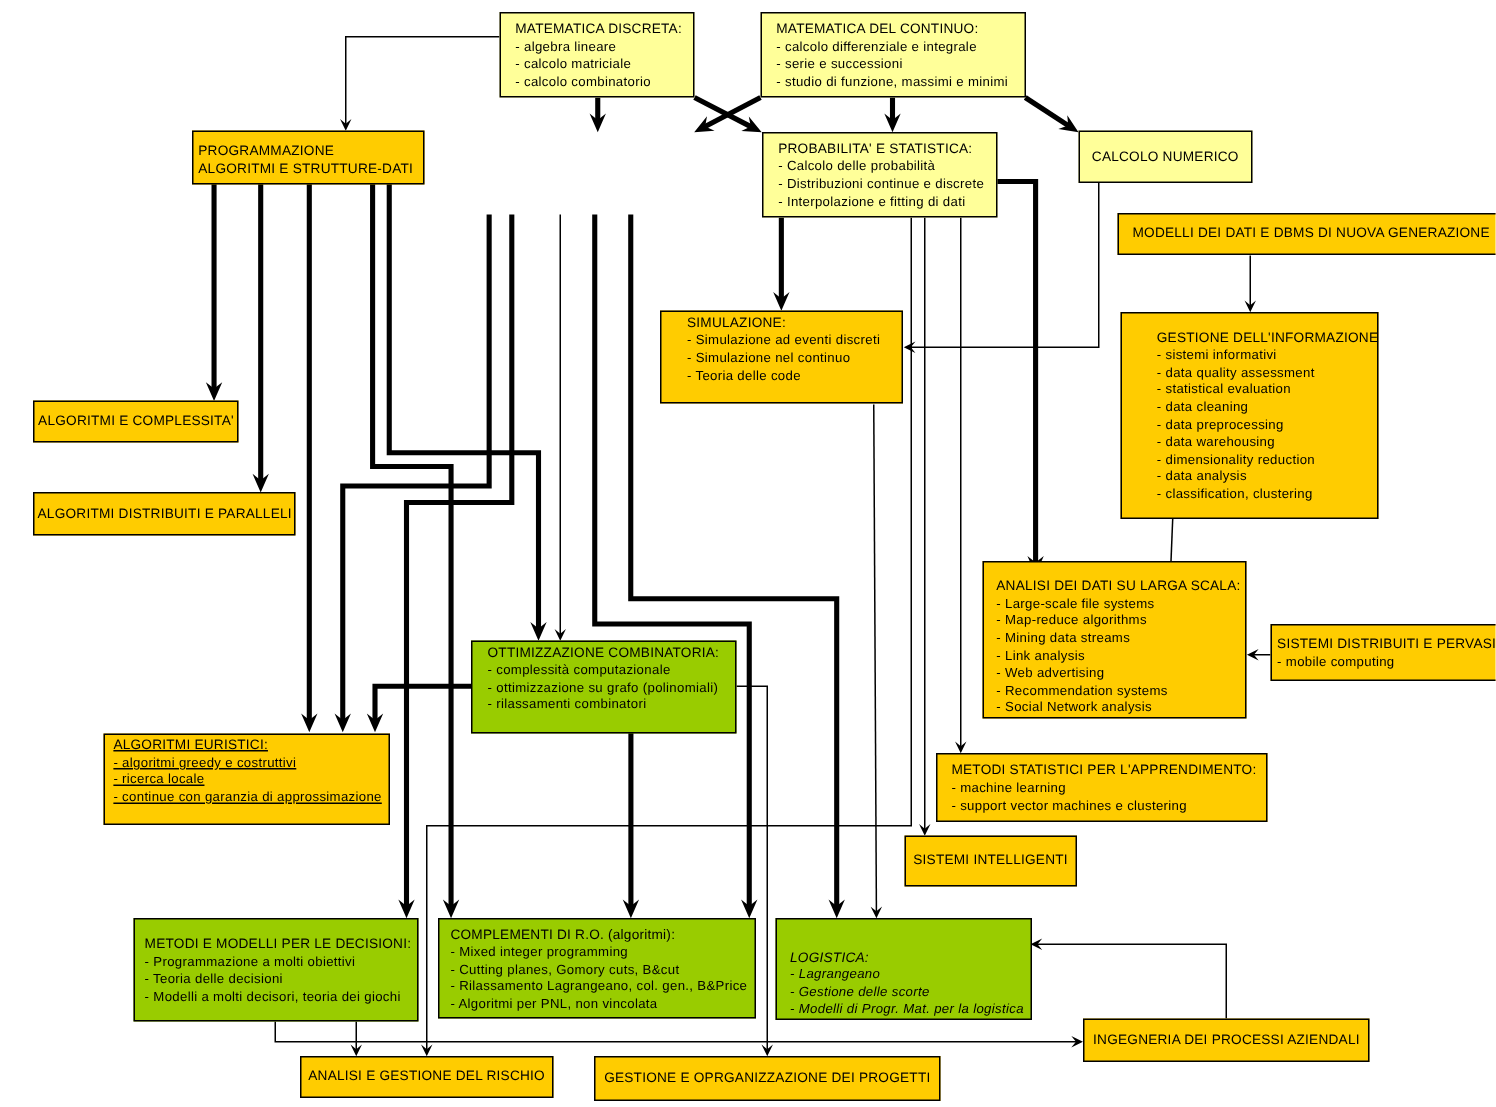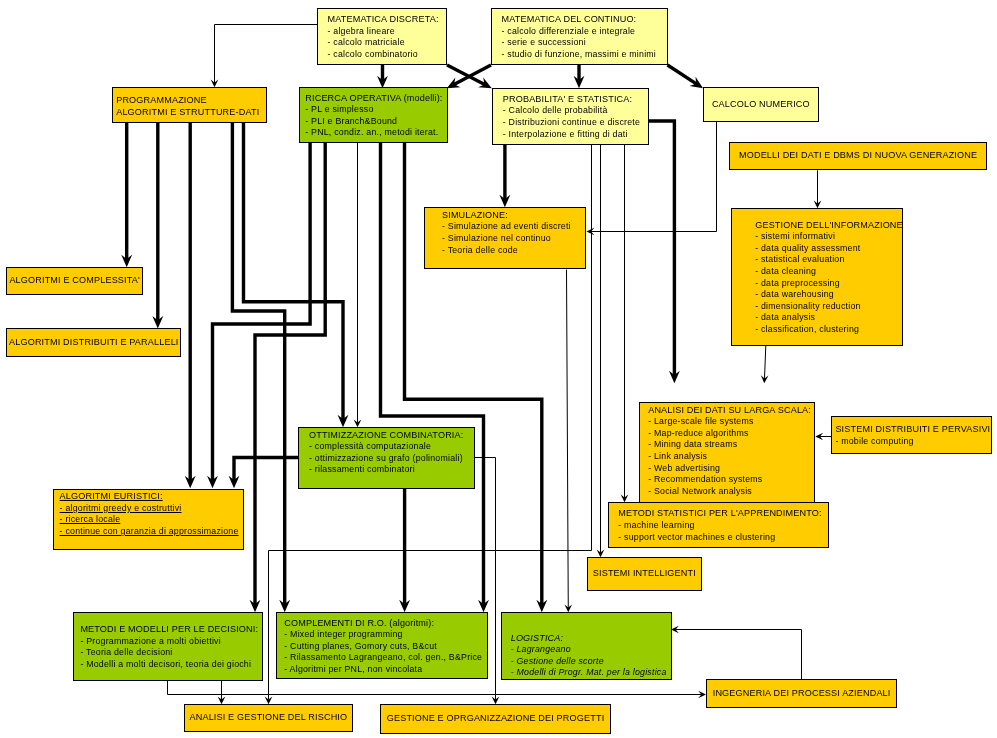--- a/index.html
+++ b/index.html
@@ -1,19 +1,19 @@
 <!DOCTYPE html>
 <html><head>
 <meta charset="utf-8">
 <title>Diagramma corsi</title>
 <style>
   html,body{margin:0;padding:0;background:#ffffff;}
   body{width:997px;height:738px;overflow:hidden;
        font-family:"Liberation Sans",sans-serif;color:#000000;}
-  #canvas{position:relative;width:959px;height:738px;}
+  #canvas{position:relative;width:959px;height:738px;margin-left:16px;}
   svg.edges{position:absolute;left:0;top:0;width:997px;height:738px;}
   .node{position:absolute;box-sizing:border-box;border:1px solid #000000;overflow:hidden;}
   .node .title{font-size:9.1px;line-height:11.6px;white-space:nowrap;letter-spacing:0.15px;}
   .node .li{font-size:8.8px;line-height:11.6px;white-space:nowrap;letter-spacing:0.22px;}
   .yellow{background:#ffff99;}
   .orange{background:#ffcc00;}
   .green{background:#99cc00;}
   .ctr{display:flex;align-items:center;justify-content:center;height:100%;}
 </style>
 </head>
@@ -165,28 +165,20 @@
       <div class="li" style="">- serie e successioni</div>
       <div class="li" style="">- studio di funzione, massimi e minimi</div>
     </div>
   </div>
   <div class="node orange" style="left:112.2px;top:87.3px;width:154.8px;height:35.3px;display:flex;align-items:center;">
     <div class="body" style="padding-left:3px;padding-top:1.6px;">
       <div class="title" style="line-height:12.2px;">PROGRAMMAZIONE</div>
       <div class="title" style="line-height:12.2px;">ALGORITMI E STRUTTURE-DATI</div>
     </div>
   </div>
-  <div class="node green" style="left:298.7px;top:87.2px;width:149px;height:55.8px;display:flex;align-items:center;">
-    <div class="body" style="padding-left:5.6px;padding-top:1.6px;">
-      <div class="title" style="">RICERCA OPERATIVA (modelli):</div>
-      <div class="li" style="">- PL e simplesso</div>
-      <div class="li" style="">- PLI e Branch&amp;Bound</div>
-      <div class="li" style="">- PNL, condiz. an., metodi iterat.</div>
-    </div>
-  </div>
   <div class="node yellow" style="left:491.6px;top:87.8px;width:157px;height:56.8px;display:flex;align-items:center;">
     <div class="body" style="padding-left:10.2px;padding-top:1.6px;">
       <div class="title" style="">PROBABILITA' E STATISTICA:</div>
       <div class="li" style="">- Calcolo delle probabilità</div>
       <div class="li" style="">- Distribuzioni continue e discrete</div>
       <div class="li" style="">- Interpolazione e fitting di dati</div>
     </div>
   </div>
   <div class="node yellow" style="left:703.1px;top:87.1px;width:115.5px;height:34.8px;">
     <div class="ctr">
@@ -223,21 +215,21 @@
   <div class="node orange" style="left:6.3px;top:266.9px;width:136.7px;height:28.2px;">
     <div class="ctr">
         <div class="title">ALGORITMI E COMPLESSITA'</div>
       </div>
   </div>
   <div class="node orange" style="left:6.4px;top:328px;width:174.8px;height:29.3px;">
     <div class="ctr">
         <div class="title">ALGORITMI DISTRIBUITI E PARALLELI</div>
       </div>
   </div>
-  <div class="node orange" style="left:639.4px;top:402px;width:176px;height:105px;display:flex;align-items:flex-start;">
+  <div class="node orange" style="left:639.4px;top:374px;width:176px;height:105px;display:flex;align-items:flex-end;">
     <div class="body" style="padding-left:7.8px;padding-top:1.6px;">
       <div class="title" style="">ANALISI DEI DATI SU LARGA SCALA:</div>
       <div class="li" style="">- Large-scale file systems</div>
       <div class="li" style="">- Map-reduce algorithms</div>
       <div class="li" style="">- Mining data streams</div>
       <div class="li" style="">- Link analysis</div>
       <div class="li" style="">- Web advertising</div>
       <div class="li" style="">- Recommendation systems</div>
       <div class="li" style="">- Social Network analysis</div>
     </div>

